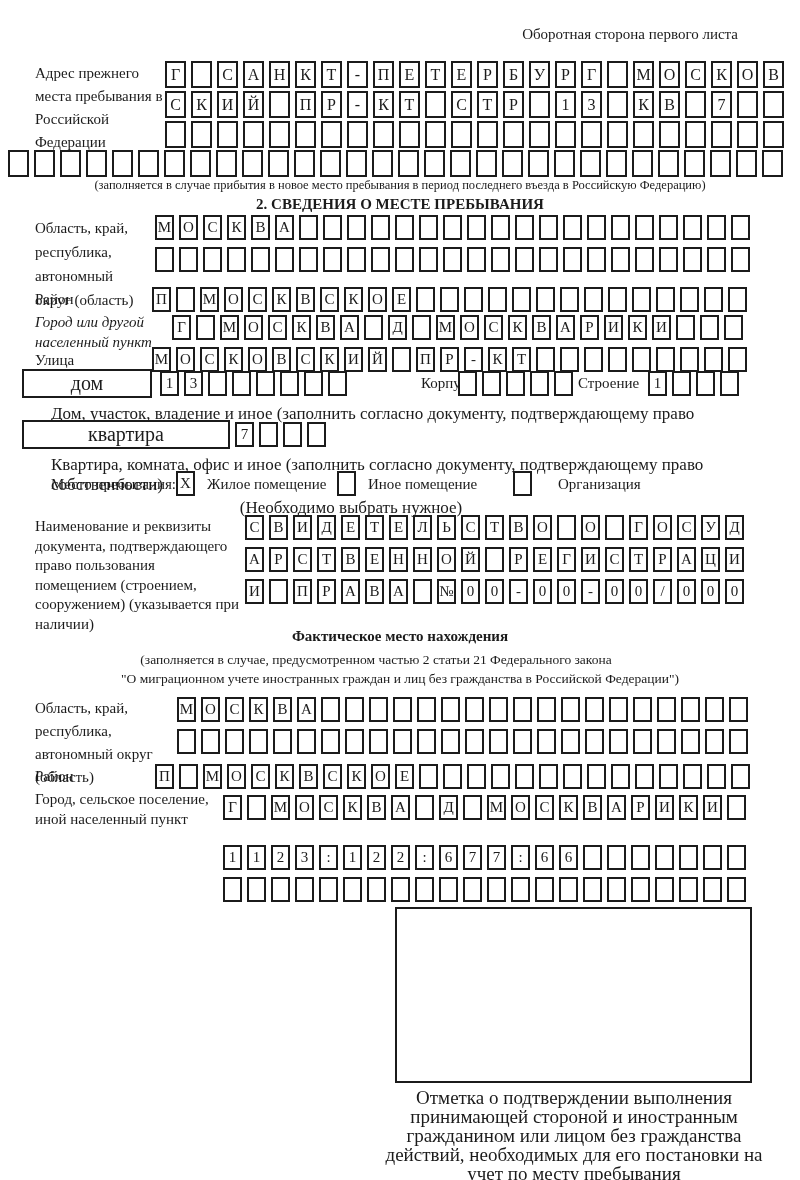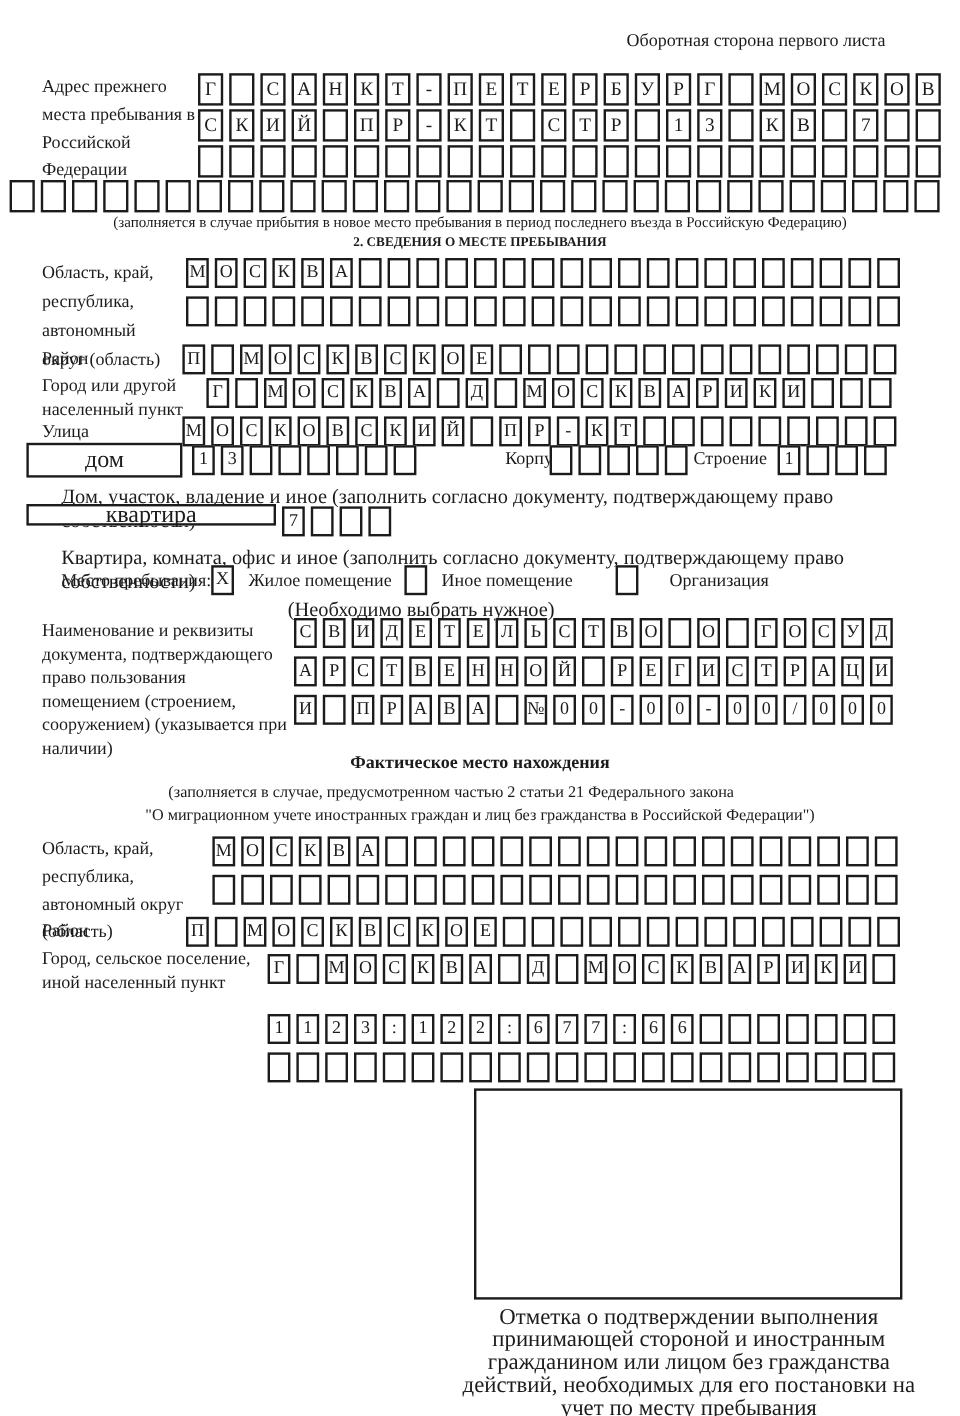--- a/index.html
+++ b/index.html
@@ -9,21 +9,21 @@
     font-family:"Liberation Serif","DejaVu Serif",serif; color:var(--ink);
     overflow:hidden;
   }
   .abs{position:absolute;}
   .lbl{font-size:15px; line-height:20px;}
   .lh23{line-height:23px;}
   .lh24{line-height:24px;}
   .note{font-size:12.5px;}
   .note13{font-size:17px;margin-left:16px;}
   .center{text-align:center;}
-  .hd{font-weight:bold; font-size:11px;}
+  .hd{font-weight:bold; font-size:15px;}
   .boxrow{position:absolute; display:flex; gap:5px;}
   .cell{
     box-sizing:border-box; flex:none;
     display:flex; align-items:center; justify-content:center;
     border:2px solid var(--ink); background:#fff;
     font-size:15px; line-height:1;
   }
   .boxrow.lg .cell{width:21px; height:27px; font-size:16px;}
   .boxrow.sm .cell, .cell.sm{width:19px; height:25px;}
   .wide-box{
@@ -232,21 +232,21 @@
       <span class="cell"></span>
       <span class="cell"></span>
       <span class="cell"></span>
       <span class="cell"></span>
       <span class="cell"></span>
       <span class="cell"></span>
       <span class="cell"></span>
       <span class="cell"></span>
     </div>
 
-  <div class="abs lbl" style="left:35px; top:312px; width:135px;">Город или другой населенный пункт</div>
+  <div class="abs lbl" style="left:35px; top:312px; width:135px;font-style:italic;">Город или другой населенный пункт</div>
   <div class="boxrow sm" style="left:172px; top:315px;">
       <span class="cell">Г</span>
       <span class="cell"></span>
       <span class="cell">М</span>
       <span class="cell">О</span>
       <span class="cell">С</span>
       <span class="cell">К</span>
       <span class="cell">В</span>
       <span class="cell">А</span>
       <span class="cell"></span>
@@ -317,21 +317,21 @@
     </div>
   <div class="abs lbl" style="left:578px; top:373px;">Строение</div>
   <div class="boxrow sm" style="left:648px; top:371px;">
       <span class="cell">1</span>
       <span class="cell"></span>
       <span class="cell"></span>
       <span class="cell"></span>
     </div>
   <div class="abs note13" style="left:35px; top:404px;">Дом, участок, владение и иное (заполнить согласно документу, подтверждающему право собственности)</div>
 
-  <div class="wide-box abs" style="left:22px; top:420px; width:208px; height:18px;">квартира</div>
+  <div class="wide-box abs" style="left:22px; top:420px; width:208px; height:29px;">квартира</div>
   <div class="boxrow sm" style="left:235px; top:422px;">
       <span class="cell">7</span>
       <span class="cell"></span>
       <span class="cell"></span>
       <span class="cell"></span>
     </div>
   <div class="abs note13" style="left:35px; top:455px;">Квартира, комната, офис и иное (заполнить согласно документу, подтверждающему право собственности)</div>
 
   <div class="abs lbl" style="left:35px; top:474px;margin-left:16px;">Место пребывания:</div>
   <span class="cell sm abs" style="left:176px; top:471px;">X</span>

